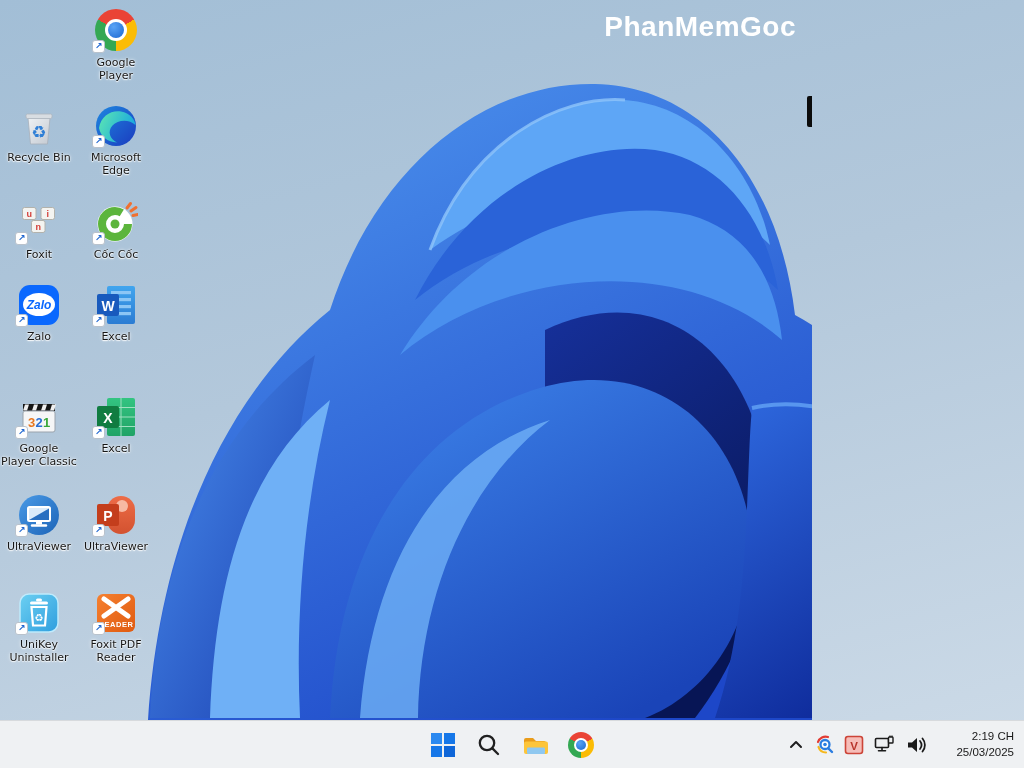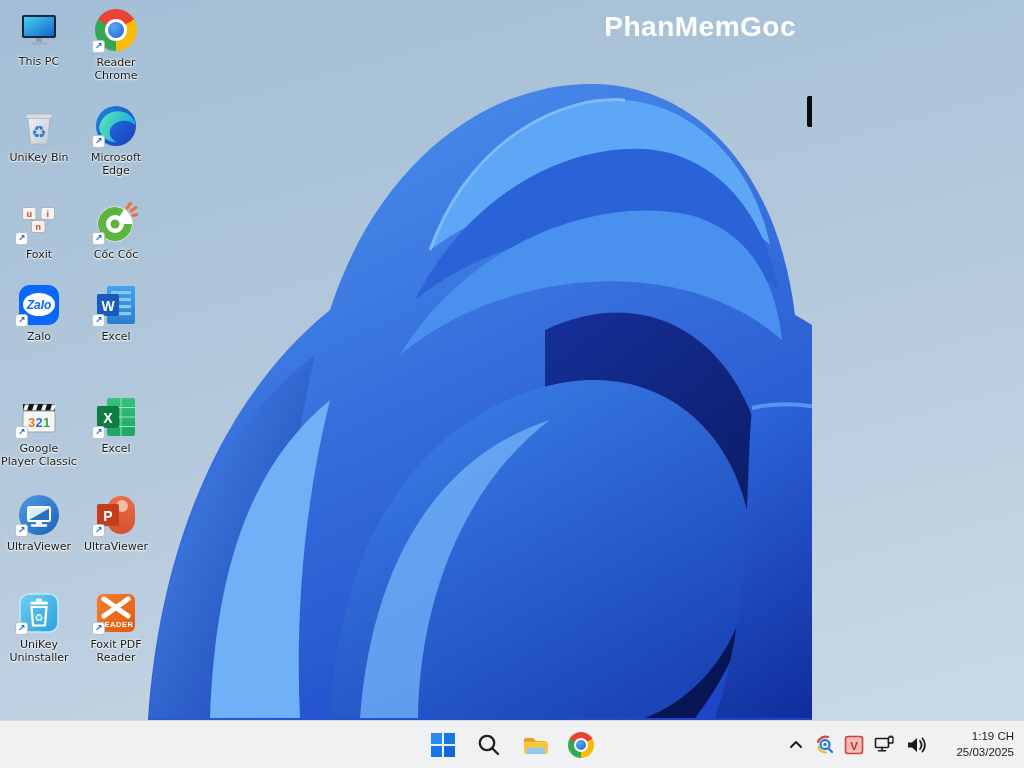--- a/index.html
+++ b/index.html
@@ -76,64 +76,47 @@
       <path d="M545,330 C640,285 725,330 757,430 C783,530 755,640 695,718 L545,718 Z" fill="url(#darkg)"></path>
       <path d="M330,718 C338,545 415,425 540,388 C648,357 728,420 748,515 C765,615 712,692 645,718 Z" fill="url(#cg)"></path>
       <path d="M360,718 C372,560 440,455 550,420 C470,480 420,590 418,718 Z" fill="#6fb0f6" opacity="0.8"></path>
       <path d="M752,408 C830,390 925,438 950,515 C968,598 928,672 864,718 L715,718 C752,610 745,480 752,408 Z" fill="url(#rightg)"></path>
       <path d="M752,408 C830,390 925,438 950,515" stroke="#5d9cf2" stroke-width="4" fill="none" opacity="0.9"></path>
     </svg>
 
     <div class="watermark">PhanMemGoc</div>
     <div class="edge-notch"></div>
 
-    <div class="dicon c1 r1">
-      <div class="art">
-        <svg width="44" height="44" viewBox="0 0 44 44">
-          <defs>
-              <linearGradient id="pcg" x1="0" y1="0" x2="1" y2="1">
-            <stop offset="0" stop-color="#49d0f2"></stop>
-                <stop offset="1" stop-color="#1266c8"></stop>
-              </linearGradient>
-            </defs>
-          <rect x="5" y="7" width="34" height="23" rx="2" fill="#12263f"></rect>
-          <rect x="7" y="9" width="30" height="19" fill="url(#pcg)"></rect>
-          <rect x="19" y="30" width="6" height="4" fill="#8fa0b0"></rect>
-          <rect x="14" y="34" width="16" height="3" rx="1" fill="#9fb0c0"></rect>
-        </svg>
-      </div>
-      <div class="lbl">This PC</div>
-    </div>
 
     <div class="dicon c2 r1">
       <div class="art">
         <div class="chrome-logo">
           <div class="chrome-ring"></div>
           <div class="chrome-core"></div>
         </div>
         <span class="sc">↗</span>
       </div>
-      <div class="lbl">Reader Chrome</div>
+      <div class="lbl">Google Player</div>
     </div>
 
     <div class="dicon c1 r2">
       <div class="art">
         <svg width="44" height="44" viewBox="0 0 44 44">
           <defs>
               <linearGradient id="bing" x1="0" y1="0" x2="1" y2="1">
             <stop offset="0" stop-color="#eef1f4"></stop>
                 <stop offset="1" stop-color="#c4cad2"></stop>
               </linearGradient>
             </defs>
           <path d="M11,14 h22 l-2.5,26 h-17 z" fill="url(#bing)" stroke="#a8b0ba" stroke-width="0.8"></path>
           <rect x="9" y="10" width="26" height="4.5" rx="1.5" fill="#d8dde2" stroke="#adb5be" stroke-width="0.8"></rect>
           <text x="22" y="34" font-size="17" fill="#2f7fd6" text-anchor="middle">♻</text>
         </svg>
       </div>
-      <div class="lbl">UniKey Bin</div>
+      <div class="lbl">Recycle Bin</div>
     </div>
 
     <div class="dicon c2 r2">
       <div class="art">
         <svg width="44" height="44" viewBox="0 0 44 44">
           <defs>
             <linearGradient id="edga" x1="0" y1="0" x2="1" y2="1">
               <stop offset="0" stop-color="#1e88e0"></stop>
                 <stop offset="1" stop-color="#1b3bbf"></stop>
               </linearGradient>
@@ -390,18 +373,18 @@
         </svg>
       </button>
       <button class="traybtn">
         <svg width="24" height="24" viewBox="0 0 24 24">
           <path d="M4,9.5 v5 h4 l5,4.5 v-14 l-5,4.5 z" fill="#1a1a1a"></path>
           <path d="M16,8 a6.5,6.5 0 0 1 0,8" fill="none" stroke="#1a1a1a" stroke-width="1.8" stroke-linecap="round"></path>
           <path d="M18.5,5.5 a10,10 0 0 1 0,13" fill="none" stroke="#1a1a1a" stroke-width="1.8" stroke-linecap="round"></path>
         </svg>
       </button>
       <div class="clock">
-        <div>1:19 CH</div>
+        <div>2:19 CH</div>
         <div>25/03/2025</div>
       </div>
     </div>
   </div>
 </div>
 
 </body></html>

